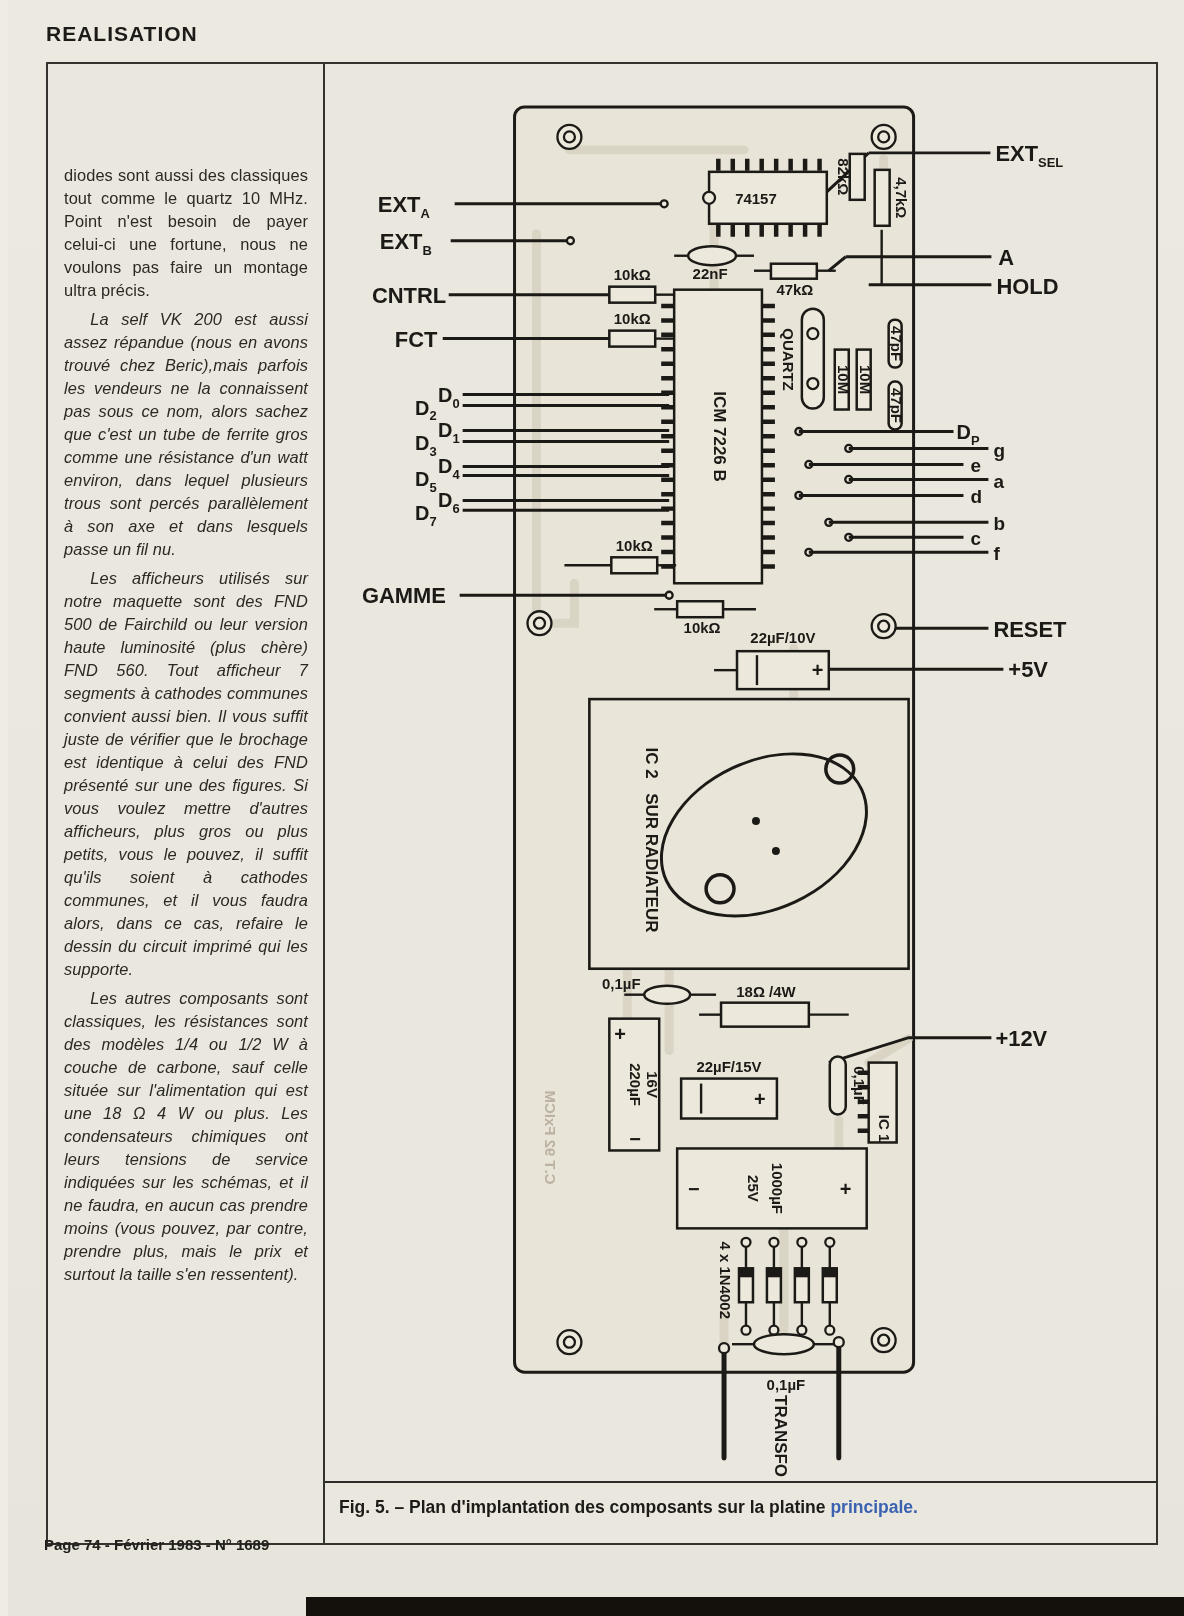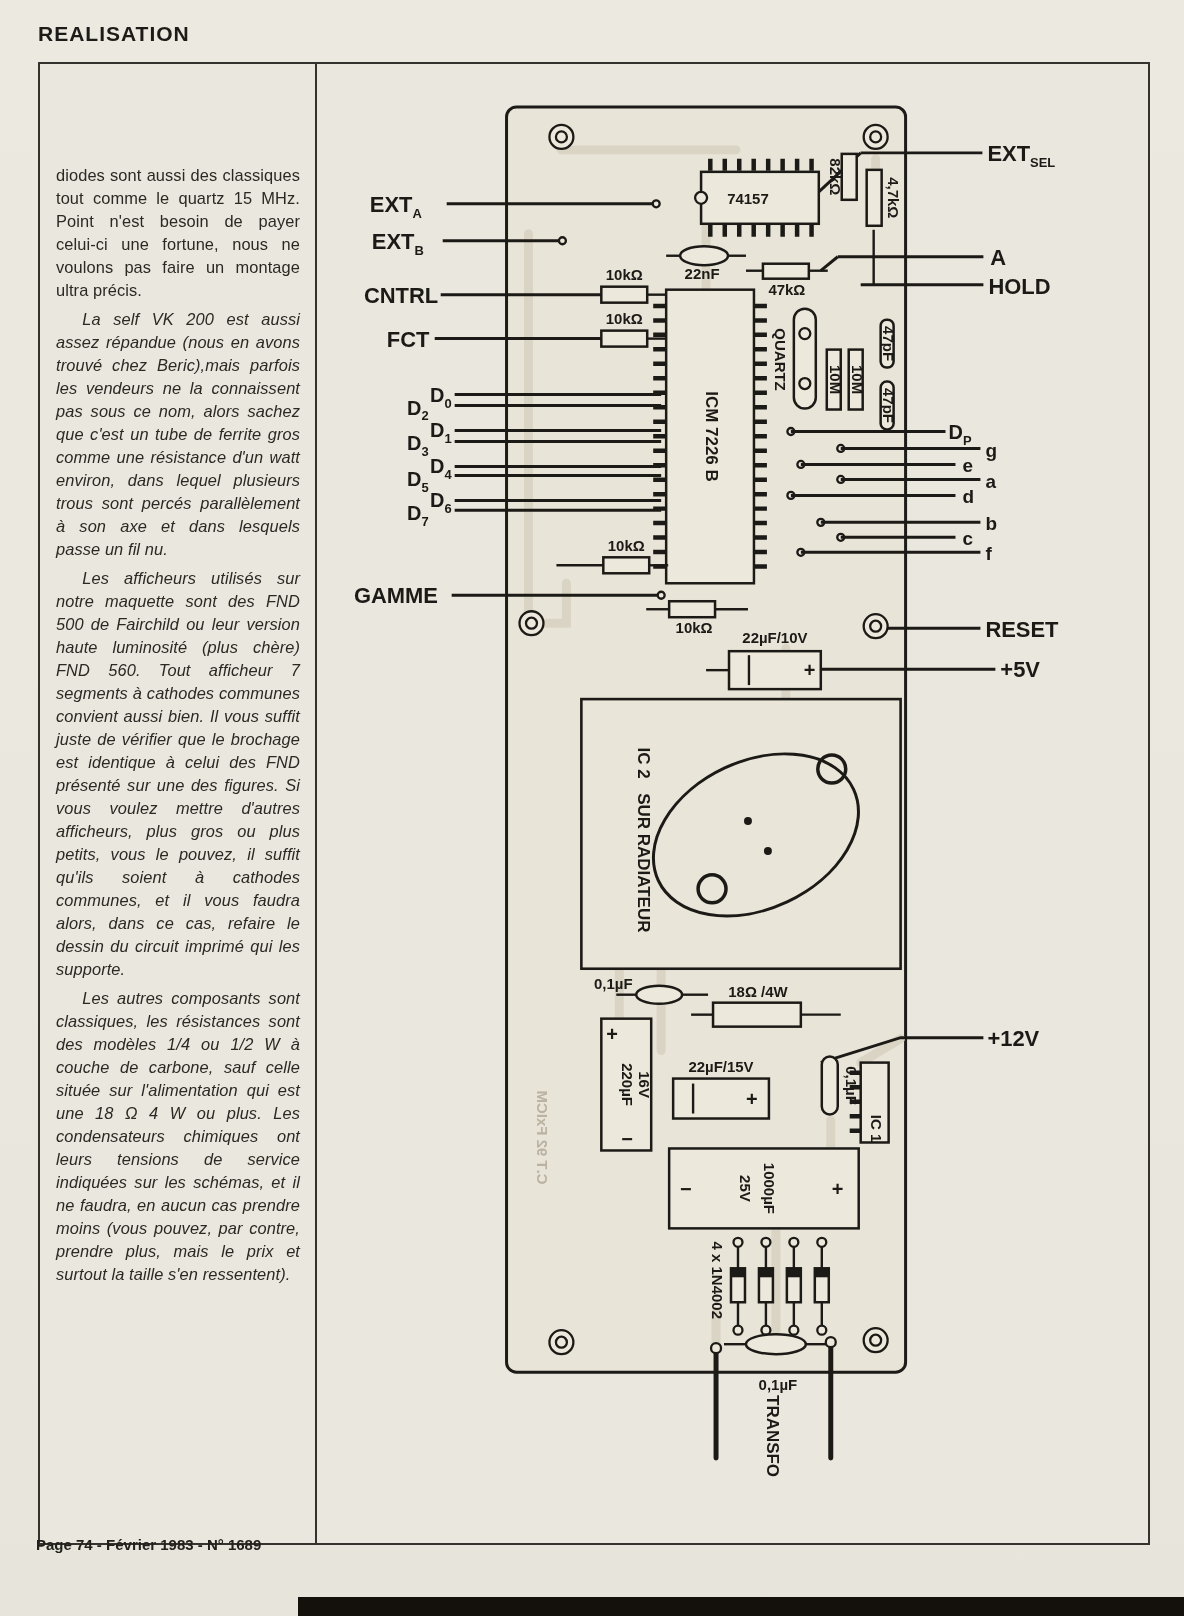--- a/index.html
+++ b/index.html
@@ -3,21 +3,21 @@
 <meta charset="utf-8">
 <style>
   html,body{margin:0;padding:0;}
   body{
     width:1184px;height:1616px;
     background:#efece4;
     font-family:"Liberation Sans",sans-serif;
     position:relative;
     overflow:hidden;
   }
-  .page{position:absolute;inset:0;background:linear-gradient(180deg,#ece9e1 0%,#eae7df 60%,#e7e4db 100%);}
+  .page{position:absolute;inset:0;background:linear-gradient(180deg,#ece9e1 0%,#eae7df 60%,#e7e4db 100%);margin-left:8px;}
   .section-header{
     position:absolute;left:38px;top:22px;
     font-size:21px;font-weight:700;letter-spacing:1px;color:#1d1b18;margin:0;
   }
   .content-frame{
     position:absolute;left:38px;top:62px;width:1112px;height:1483px;
     border:2px solid #35332e;box-sizing:border-box;
     display:flex;background:#eae7de;
   }
   .text-column{
@@ -69,21 +69,21 @@
 </head>
 <body>
 
 <div class="page">
 
   <h1 class="section-header">REALISATION</h1>
 
   <div class="content-frame">
 
     <div class="text-column">
-      <p>diodes sont aussi des classiques tout comme le quartz 15 MHz. Point n'est besoin de payer celui-ci une fortune, nous ne voulons pas faire un montage ultra précis.</p>
+      <p>diodes sont aussi des classiques tout comme le quartz 10 MHz. Point n'est besoin de payer celui-ci une fortune, nous ne voulons pas faire un montage ultra précis.</p>
       <p class="indent">La self VK 200 est aussi assez répandue (nous en avons trouvé chez Beric),mais parfois les vendeurs ne la connaissent pas sous ce nom, alors sachez que c'est un tube de ferrite gros comme une résistance d'un watt environ, dans lequel plusieurs trous sont percés parallèlement à son axe et dans lesquels passe un fil nu.</p>
       <p class="indent">Les afficheurs utilisés sur notre maquette sont des FND 500 de Fairchild ou leur version haute luminosité (plus chère) FND 560. Tout afficheur 7 segments à cathodes communes convient aussi bien. Il vous suffit juste de vérifier que le brochage est identique à celui des FND présenté sur une des figures. Si vous voulez mettre d'autres afficheurs, plus gros ou plus petits, vous le pouvez, il suffit qu'ils soient à cathodes communes, et il vous faudra alors, dans ce cas, refaire le dessin du circuit imprimé qui les supporte.</p>
       <p class="indent">Les autres composants sont classiques, les résistances sont des modèles 1/4 ou 1/2 W à couche de carbone, sauf celle située sur l'alimentation qui est une 18 Ω 4 W ou plus. Les condensateurs chimiques ont leurs tensions de service indiquées sur les schémas, et il ne faudra, en aucun cas prendre moins (vous pouvez, par contre, prendre plus, mais le prix et surtout la taille s'en ressentent).</p>
     </div>
 
     <div class="figure-panel">
       <svg width="833" height="1419" viewBox="0 0 835 1421" preserveAspectRatio="none">
 
         <rect x="190" y="43" width="400" height="1267" rx="10" fill="#e8e4d8" stroke="#1d1b18" stroke-width="3"></rect>
 
@@ -425,20 +425,25 @@
         <g>
           <line x1="400" y1="1286" x2="400" y2="1396" stroke="#1c1a16" stroke-width="5" stroke-linecap="round"></line>
           <line x1="515" y1="1280" x2="515" y2="1396" stroke="#1c1a16" stroke-width="5" stroke-linecap="round"></line>
           <circle class="pad" cx="400" cy="1286" r="5"></circle>
           <circle class="pad" cx="515" cy="1280" r="5"></circle>
           <text class="iclbl" x="456" y="1374" text-anchor="middle" dominant-baseline="middle" transform="rotate(90 456 1374)">TRANSFO</text>
         </g>
 
       </svg>
 
+      <div class="caption">
+        <span>Fig. 5.</span>
+        <span>– Plan d'implantation des composants sur la platine</span>
+        <span class="hl">principale.</span>
+      </div>
     </div>
 
   </div>
 
   <div class="footer">Page 74 - Février 1983 - N° 1689</div>
   <div class="bottom-strip"></div>
 
 </div>
 
 </body></html>

